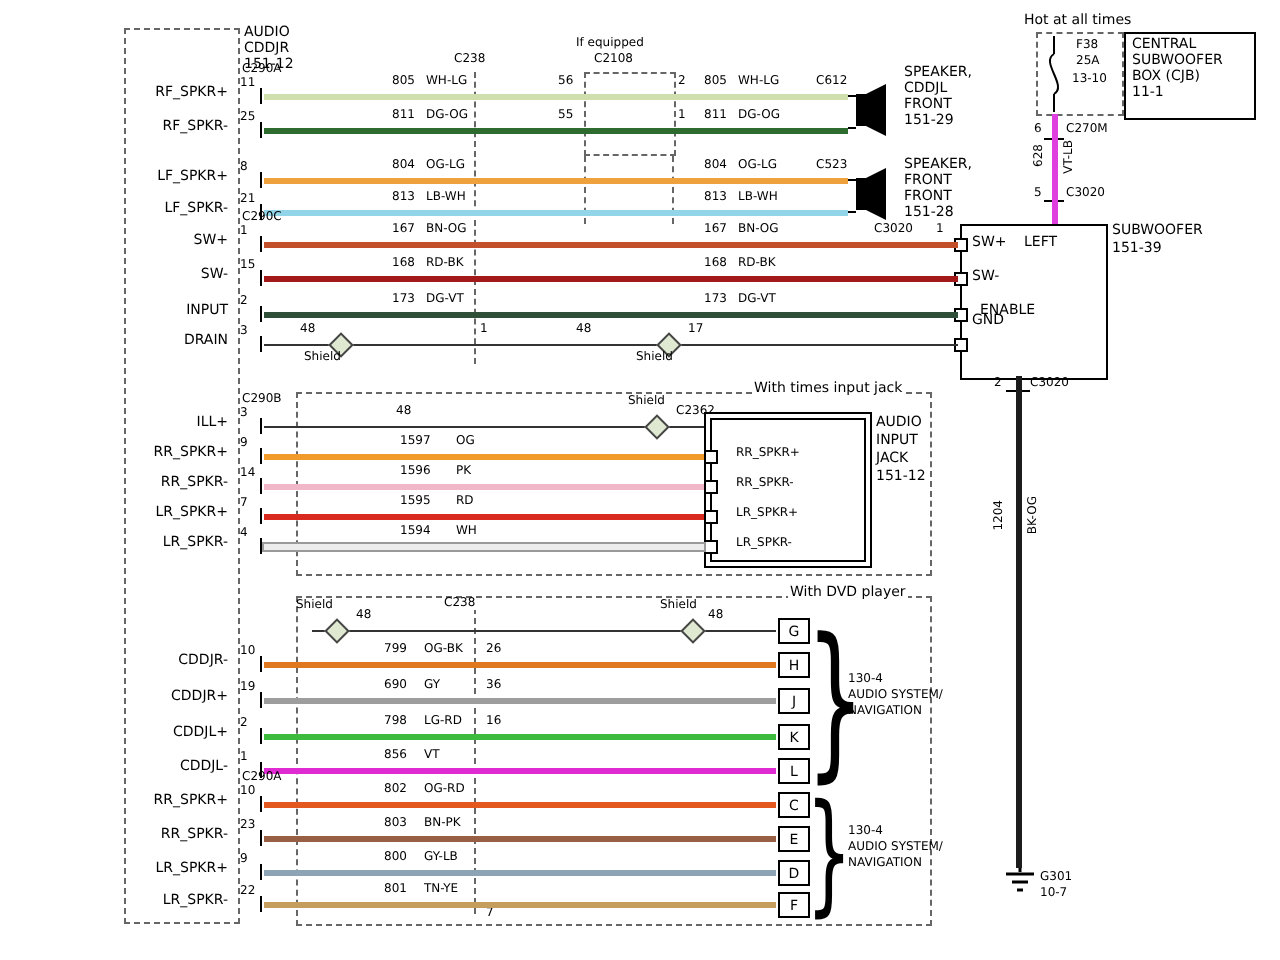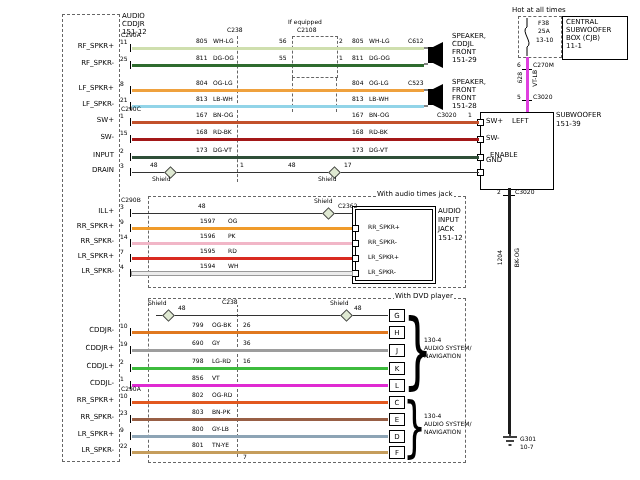--- a/index.html
+++ b/index.html
@@ -27,21 +27,21 @@
 <body>
 
 <div id="canvas">
 
   <div class="dashbox" style="left:62px;top:14px;width:56px;height:446px"></div>
   <div class="lbl" style="left:122px;top:13px">AUDIO</div>
   <div class="lbl" style="left:122px;top:21px">CDDJR</div>
   <div class="lbl" style="left:122px;top:29px">151-12</div>
 
   <div class="dashbox" style="left:148px;top:196px;width:316px;height:90px"></div>
-  <div class="lbl bg" style="left:376px;top:191px">With audio times jack</div>
+  <div class="lbl bg" style="left:376px;top:191px">With times input jack</div>
   <div class="dashbox" style="left:148px;top:298px;width:316px;height:163px"></div>
   <div class="lbl bg" style="left:394px;top:293px">With DVD player</div>
 
   <div class="dashv" style="left:237px;top:36px;height:146px"></div>
   <div class="lbl tiny bg" style="left:226px;top:27px">C238</div>
   <div class="dashv" style="left:237px;top:304px;height:153px"></div>
   <div class="lbl tiny bg" style="left:221px;top:299px">C238</div>
 
   <div class="dashbox" style="left:292px;top:36px;width:44px;height:40px"></div>
   <div class="dashv" style="left:292px;top:78px;height:34px"></div>

